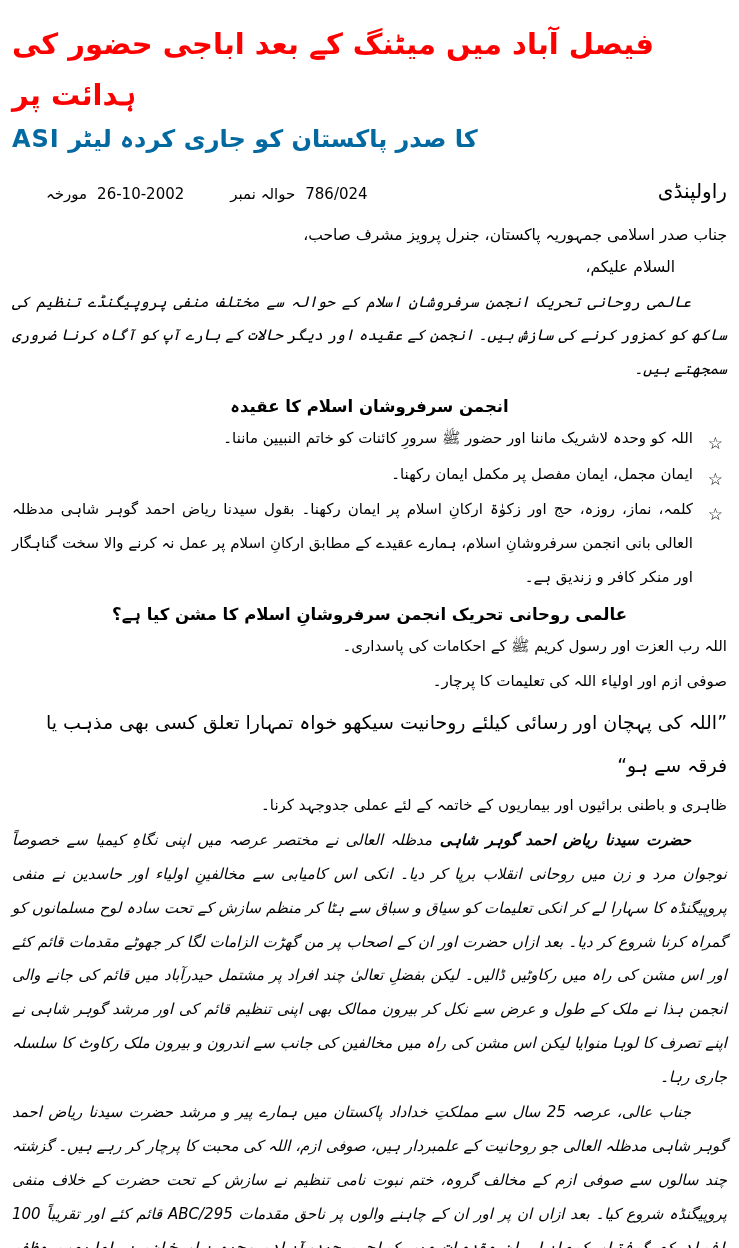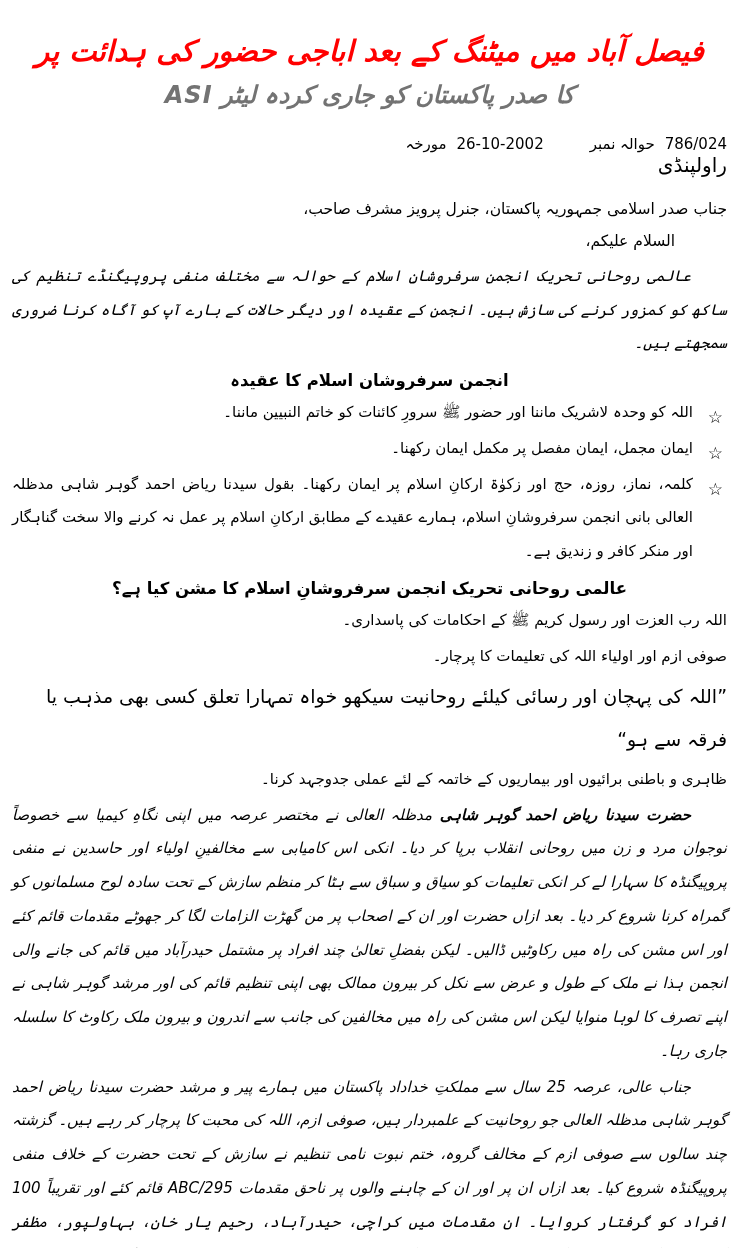--- a/index.html
+++ b/index.html
@@ -11,45 +11,44 @@
     width: 739px;
     min-height: 1248px;
     box-sizing: border-box;
     background: #ffffff;
     color: #000000;
     direction: rtl;
     padding: 6px 12px 24px 12px;
     font-family: "DejaVu Sans", sans-serif;
   }
   
-  .title-block { text-align: center; margin-top: 20px; font-style: italic; }
+  .title-block { text-align: left; margin-top: 13px; }
   .title-line1 {
     color: #ff0000;
     font-weight: 700;
     font-size: 29px;
     line-height: 1.75;
   }
   .title-line2 {
-    color: #737373;
+    color: #0369a1;
     font-weight: 700;
     font-size: 24px;
     line-height: 1.5;
     direction: ltr; 
   }
   .title-line2 .latin { letter-spacing: 1px; }
   
   .meta-row {
     direction: ltr;               
     display: flex;
     justify-content: space-between;
     align-items: flex-end;
     font-size: 15px;
     margin: 22px 0 2px 0;
     padding-left: 34px;
-    flex-direction: column;
   }
   .meta-left { display: flex; gap: 10px; align-items: baseline; }
   .meta-left .gap { display: inline-block; width: 26px; }
   .meta-city { font-size: 20px; }
   
   .salutation { font-size: 15.5px; line-height: 2.1; margin-top: 16px; }
   .greeting   { font-size: 15.5px; line-height: 2.1; padding-right: 52px; }
   .para {
     font-size: 15px;
     line-height: 2.25;

